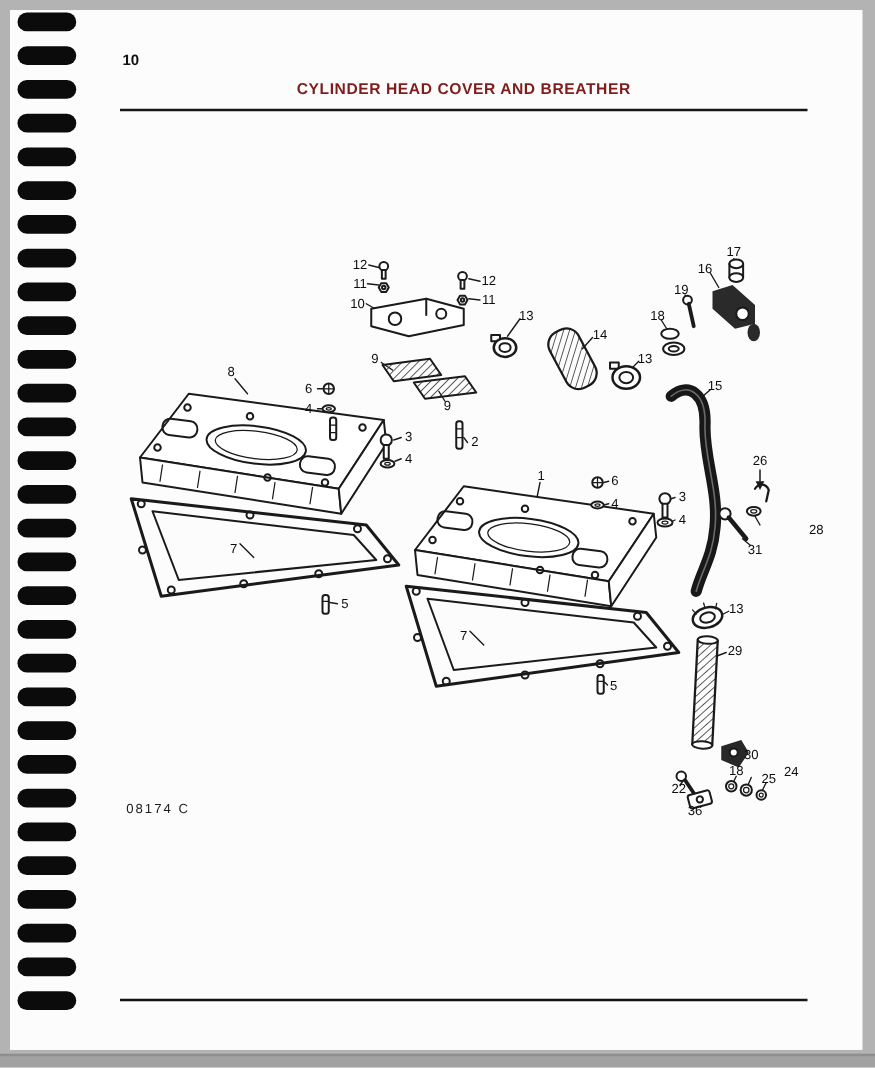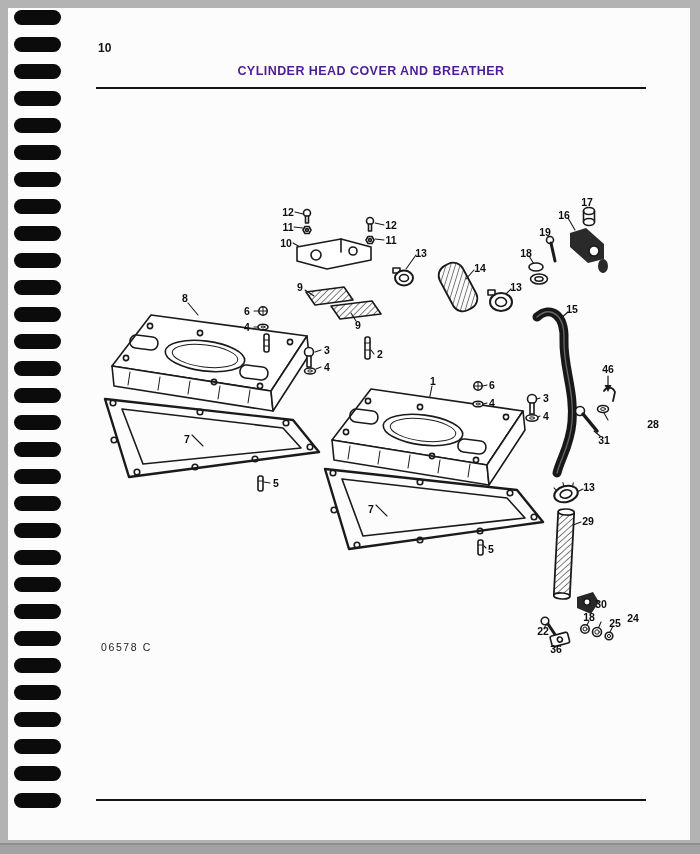--- a/index.html
+++ b/index.html
@@ -3,28 +3,28 @@
 <meta charset="utf-8">
 <style>
   * { margin:0; padding:0; box-sizing:border-box; }
   html,body { width:700px; height:854px; font-family:"Liberation Sans", sans-serif; }
   .screen { position:relative; width:700px; height:854px; background:#b3b3b3; overflow:hidden; }
   .page { position:absolute; left:8px; top:8px; width:682px; height:832px; background:#fcfcfc; }
   .bottom-shade { position:absolute; left:0; top:843px; width:700px; height:11px; background:#a2a2a2; border-top:2px solid #8e8e8e; }
   .binding { position:absolute; left:14px; top:10px; width:47px; height:800px; display:flex; flex-direction:column; gap:12px; }
   .tooth { flex:0 0 15px; background:#0b0b0b; border-radius:8px; }
   .page-number { position:absolute; left:98px; top:41px; font-size:12px; font-weight:bold; color:#111; }
-  .title { position:absolute; left:96px; top:64px; width:550px; text-align:center; font-size:12.5px; font-weight:bold; letter-spacing:.45px; color:#4c1d95; }
+  .title { position:absolute; left:96px; top:64px; width:550px; text-align:center; font-size:12.5px; font-weight:bold; letter-spacing:.45px; color:#7f1d1d; }
   .rule { position:absolute; background:#151515; }
   .rule-top { left:96px; top:87px; width:550px; height:2px; }
   .rule-bottom { left:96px; top:799px; width:550px; height:2px; }
   .figure-code { position:absolute; left:101px; top:641px; font-size:10.5px; letter-spacing:1.6px; color:#1c1c1c; }
   #diagram { position:absolute; left:0; top:0; width:700px; height:854px; }
   #callouts { position:absolute; left:0; top:0; width:700px; height:854px; pointer-events:none; }
-  .callout { position:absolute; transform:translate(-50%,-50%); font-size:10.5px; font-weight:bold; color:#0e0e0e; white-space:nowrap; }
+  .callout { position:absolute; transform:translate(-50%,-50%); font-size:10.5px; font-weight:normal; color:#0e0e0e; white-space:nowrap; }
 </style>
 </head>
 <body>
 
 <div class="screen">
   <div class="page"></div>
   <div class="bottom-shade"></div>
   <div class="binding" id="binding">
       <div class="tooth"></div>
       <div class="tooth"></div>
@@ -55,21 +55,21 @@
       <div class="tooth"></div>
       <div class="tooth"></div>
       <div class="tooth"></div>
       <div class="tooth"></div>
     </div>
 
   <div class="page-number">10</div>
   <div class="title">CYLINDER HEAD COVER AND BREATHER</div>
   <div class="rule rule-top"></div>
   <div class="rule rule-bottom"></div>
-  <div class="figure-code">06578 C</div>
+  <div class="figure-code">08174 C</div>
 
   <svg id="diagram" viewBox="0 0 700 854" xmlns="http://www.w3.org/2000/svg">
     <defs>
       <pattern id="hatch" width="4.5" height="4.5" patternTransform="rotate(45)" patternUnits="userSpaceOnUse">
         <line x1="0" y1="0" x2="0" y2="4.5" stroke="#3a3a3a" stroke-width="1.3"></line>
       </pattern>
     </defs>
 
     <g stroke="#1a1a1a" fill="none" stroke-width="1.6" stroke-linejoin="round" stroke-linecap="round">
 
@@ -309,21 +309,21 @@
       <span class="callout" style="left: 247px; top: 327px;">4</span>
       <span class="callout" style="left: 327px; top: 350px;">3</span>
       <span class="callout" style="left: 327px; top: 367px;">4</span>
       <span class="callout" style="left: 380px; top: 354px;">2</span>
       <span class="callout" style="left: 433px; top: 381px;">1</span>
       <span class="callout" style="left: 492px; top: 385px;">6</span>
       <span class="callout" style="left: 492px; top: 403px;">4</span>
       <span class="callout" style="left: 546px; top: 398px;">3</span>
       <span class="callout" style="left: 546px; top: 416px;">4</span>
       <span class="callout" style="left: 572px; top: 309px;">15</span>
-      <span class="callout" style="left: 608px; top: 369px;">46</span>
+      <span class="callout" style="left: 608px; top: 369px;">26</span>
       <span class="callout" style="left: 613px; top: 424px; margin-left: 40px;">28</span>
       <span class="callout" style="left: 604px; top: 440px;">31</span>
       <span class="callout" style="left: 187px; top: 439px;">7</span>
       <span class="callout" style="left: 276px; top: 483px;">5</span>
       <span class="callout" style="left: 371px; top: 509px;">7</span>
       <span class="callout" style="left: 589px; top: 487px;">13</span>
       <span class="callout" style="left: 588px; top: 521px;">29</span>
       <span class="callout" style="left: 491px; top: 549px;">5</span>
       <span class="callout" style="left: 601px; top: 604px;">30</span>
       <span class="callout" style="left: 589px; top: 617px;">18</span>

